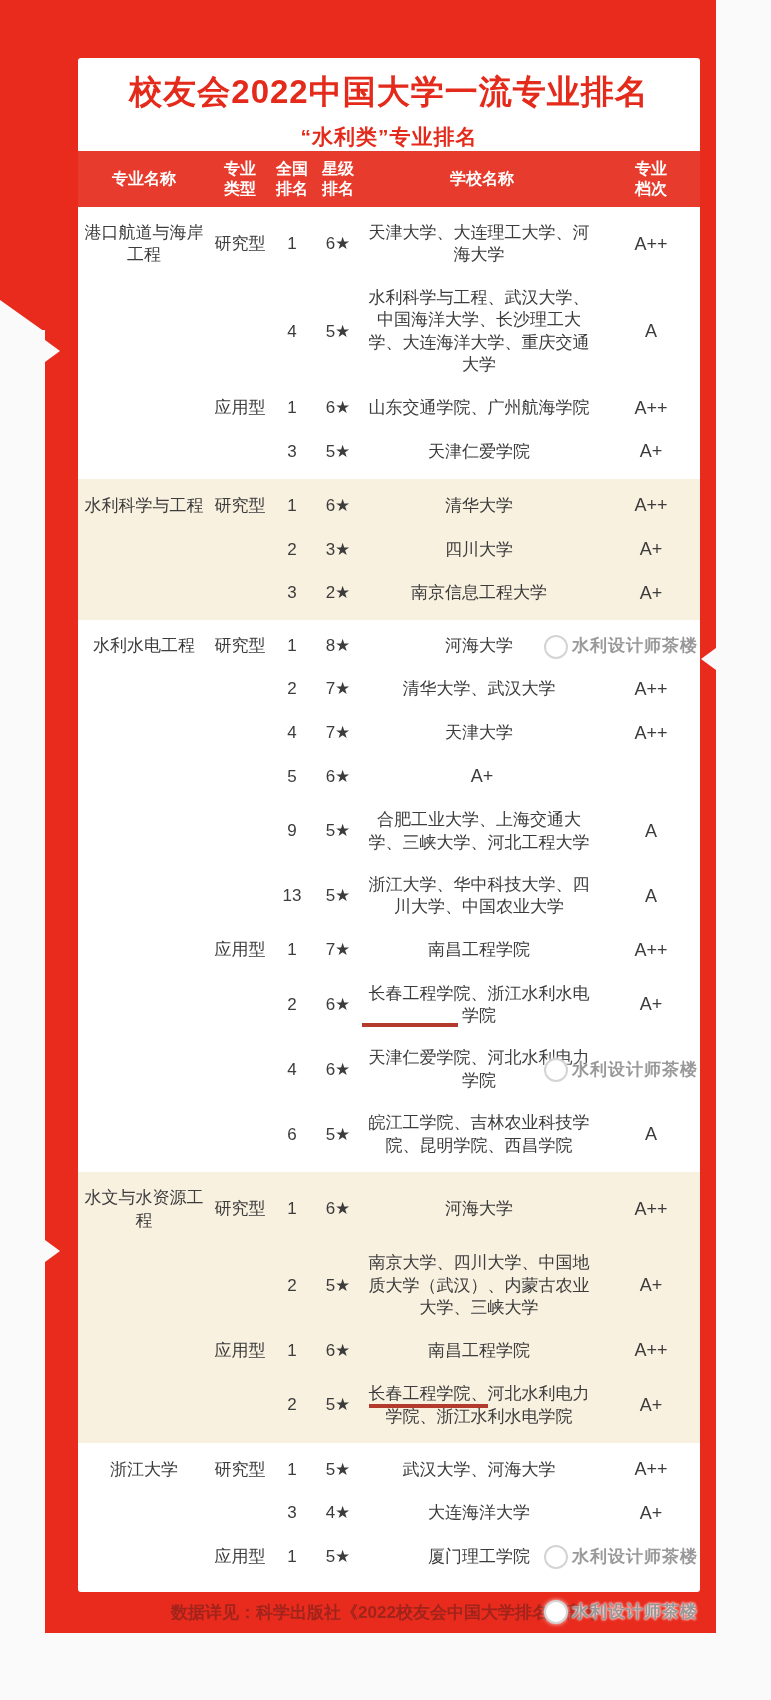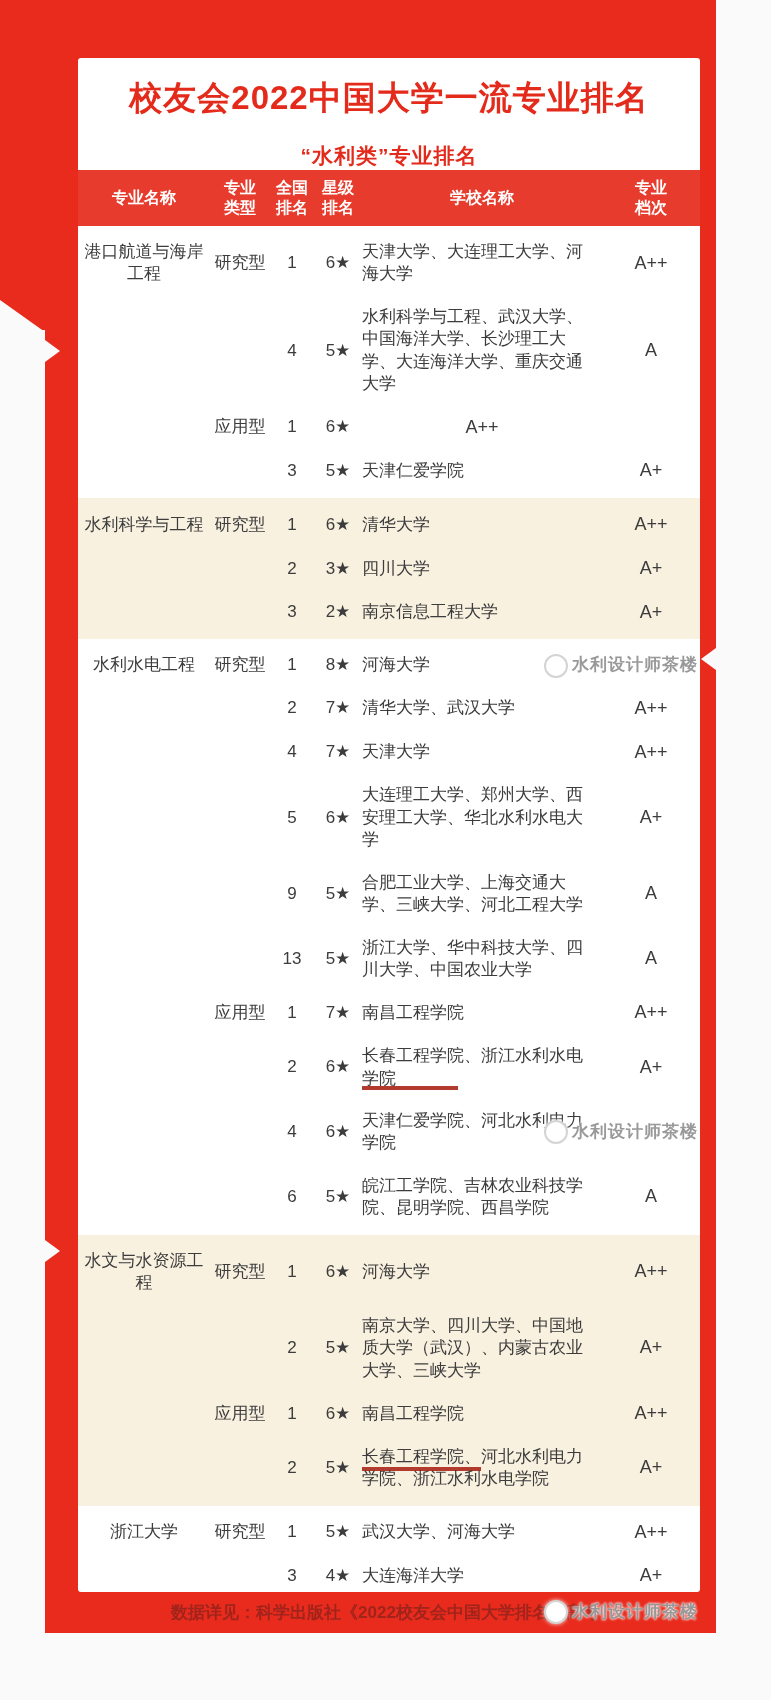--- a/index.html
+++ b/index.html
@@ -15,37 +15,37 @@
   *{margin:0;padding:0;box-sizing:border-box;}
   body{font-family:"Liberation Sans","DejaVu Sans",sans-serif;background:#fff;}
   .page{position:relative;width:771px;height:1700px;background:var(--page_bg);overflow:hidden;}
   .poster{position:absolute;left:45px;top:0;width:671px;height:1633px;background:var(--red);}
   .left-flap{position:absolute;left:-45px;top:0;width:45px;height:330px;background:var(--red);}
   .left-flap-cut{position:absolute;left:-45px;top:300px;width:0;height:0;
     border-bottom:32px solid var(--page_bg);border-right:45px solid transparent;}
   .notch{position:absolute;width:0;height:0;}
   .notch-left{left:0;border-top:11px solid transparent;border-bottom:11px solid transparent;border-left:15px solid var(--page_bg);}
   .notch-right{right:0;border-top:11px solid transparent;border-bottom:11px solid transparent;border-right:15px solid var(--page_bg);}
-  .card{position:absolute;left:33px;top:58px;width:622px;height:1534px;background:#fff;border-radius:3px;padding-top:18px;overflow:hidden;}
+  .card{position:absolute;left:33px;top:58px;width:622px;height:1534px;background:#fff;border-radius:3px;padding-top:12px;overflow:hidden;}
   .title{text-align:center;color:var(--title_red);font-size:33px;font-weight:bold;letter-spacing:1px;}
-  .subtitle{text-align:center;color:var(--title_red);font-size:21px;font-weight:bold;margin-top:21px;letter-spacing:1px;}
+  .subtitle{text-align:center;color:var(--title_red);font-size:21px;font-weight:bold;margin-top:8px;letter-spacing:1px;}
   .thead{background:var(--header_red);color:#fff;display:grid;
     grid-template-columns:132px 60px 44px 48px 240px 1fr;align-items:center;
     padding:8px 0;font-size:16px;font-weight:bold;line-height:1.25;}
   .thead .hcell{text-align:center;}
   .tbody{color:var(--text);font-size:17px;}
   .section{padding:5px 0;}
   .section.cream{background:var(--cream);}
   .trow{display:grid;grid-template-columns:132px 60px 44px 48px 240px 1fr;
     align-items:center;padding:10px 0;position:relative;line-height:1.32;}
   .c-major{text-align:center;padding:0 2px;}
   .c-type{text-align:center;}
   .c-rank{text-align:center;}
   .c-star{text-align:center;}
-  .c-schools{text-align:left;position:relative;padding-right:6px;}
+  .c-schools{text-align:center;position:relative;padding-right:6px;}
   .c-grade{text-align:center;font-size:18px;}
   .uline{border-bottom:4px solid var(--underline);padding-bottom:1px;}
   .ubar{position:absolute;left:0;bottom:0;width:96px;height:4px;background:var(--underline);}
   .wm{position:absolute;right:2px;top:50%;transform:translateY(-50%);display:flex;align-items:center;z-index:3;white-space:nowrap;}
   .wm-logo{display:inline-block;width:24px;height:24px;border-radius:50%;background:#fff;
     border:2px solid rgba(160,160,160,.45);box-shadow:0 0 4px rgba(255,255,255,.9);margin-right:4px;}
   .wm-text{color:rgba(135,135,135,.85);font-size:17px;font-weight:bold;text-shadow:0 0 3px #fff,0 0 2px #fff;letter-spacing:1px;}
   .footer{position:absolute;left:0;right:0;bottom:9px;text-align:center;color:var(--footer_text);
     font-size:17px;font-weight:bold;padding-left:10px;}
   .footer .wm{right:18px;top:46%;}
@@ -105,20 +105,21 @@
               <div class="c-rank">4</div>
               <div class="c-star">5★</div>
               <div class="c-schools">水利科学与工程、武汉大学、中国海洋大学、长沙理工大学、大连海洋大学、重庆交通大学</div>
               <div class="c-grade">A</div>
             </div>
             <div class="trow">
               <div class="c-major"></div>
               <div class="c-type">应用型</div>
               <div class="c-rank">1</div>
               <div class="c-star">6★</div>
+              <div class="c-schools">山东交通学院、广州航海学院</div>
               <div class="c-grade">A++</div>
             </div>
             <div class="trow">
               <div class="c-major"></div>
               <div class="c-type"></div>
               <div class="c-rank">3</div>
               <div class="c-star">5★</div>
               <div class="c-schools">天津仁爱学院</div>
               <div class="c-grade">A+</div>
             </div>
@@ -176,21 +177,20 @@
               <div class="c-rank">4</div>
               <div class="c-star">7★</div>
               <div class="c-schools">天津大学</div>
               <div class="c-grade">A++</div>
             </div>
             <div class="trow">
               <div class="c-major"></div>
               <div class="c-type"></div>
               <div class="c-rank">5</div>
               <div class="c-star">6★</div>
-              <div class="c-schools">大连理工大学、郑州大学、西安理工大学、华北水利水电大学</div>
               <div class="c-grade">A+</div>
             </div>
             <div class="trow">
               <div class="c-major"></div>
               <div class="c-type"></div>
               <div class="c-rank">9</div>
               <div class="c-star">5★</div>
               <div class="c-schools">合肥工业大学、上海交通大学、三峡大学、河北工程大学</div>
               <div class="c-grade">A</div>
             </div>

